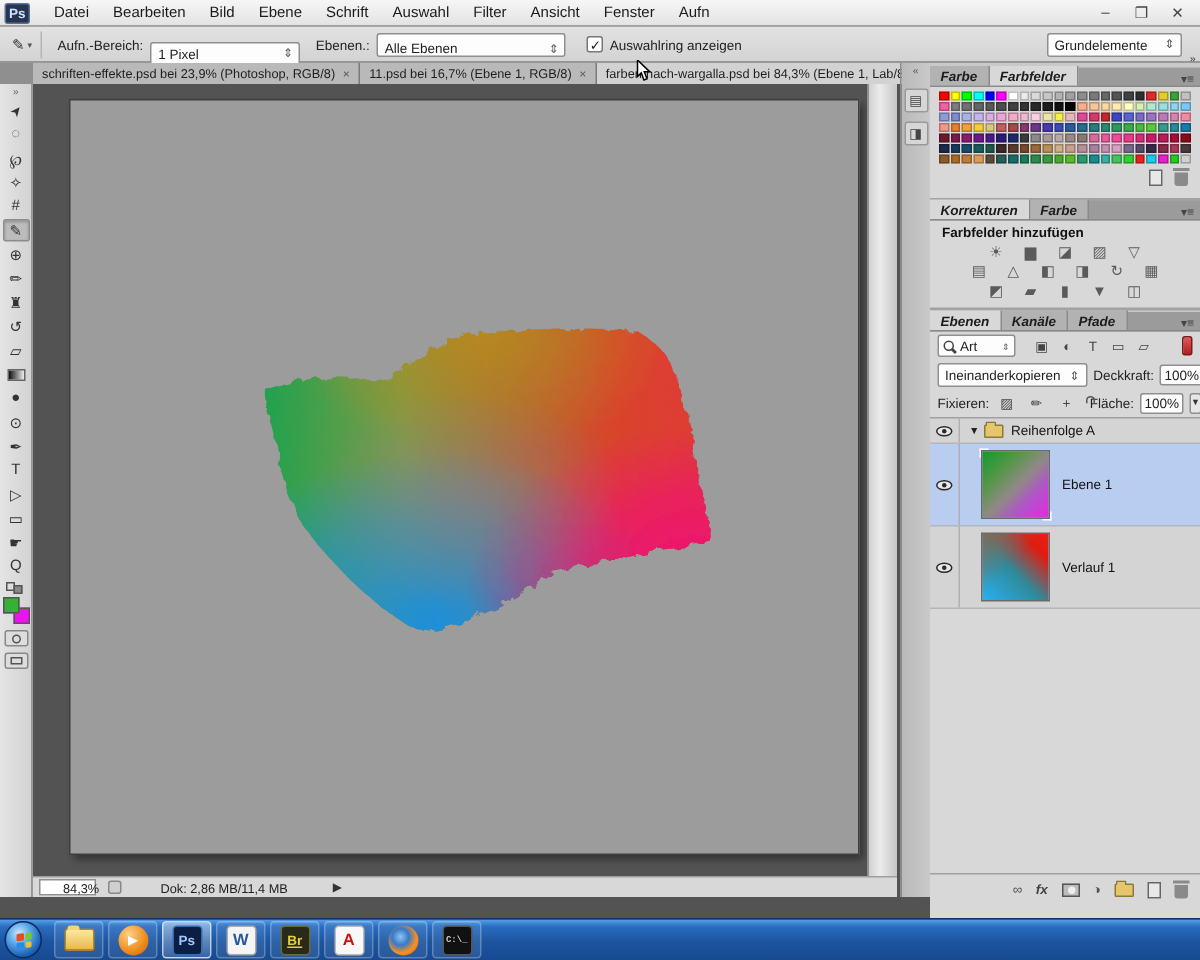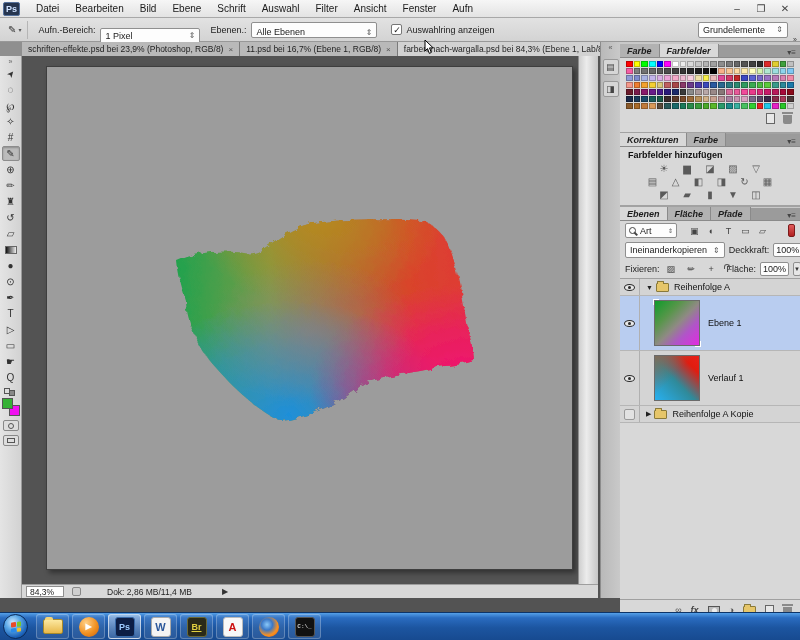--- a/index.html
+++ b/index.html
@@ -64,21 +64,21 @@
   .document { position:absolute; left:24px; top:10px; width:527px; height:504px; background:#9c9c9c;
     border:1px solid #3e3e3e; box-shadow:3px 3px 5px rgba(0,0,0,.4); }
   .blob-svg { position:absolute; left:127px; top:152px; }
   .vscroll { position:absolute; left:578px; top:56px; width:20px; height:528px;
     background:linear-gradient(90deg,#cfcfcf,#ececec 40%,#c6c6c6); border-left:1px solid #8e8e8e; }
 
   
   .statusbar { position:absolute; left:22px; top:584px; width:576px; height:14px;
     background:#d8d8d8; border-top:1px solid #9e9e9e; display:flex; align-items:center; font-size:8.5px; }
   .zoom-box { background:#fff; border:1px solid #8f8f8f; height:11px; width:38px; margin-left:4px;
-    display:flex; align-items:center; padding:0 3px; }
+    display:flex; align-items:center; padding:0 15px; }
   .status-icon { width:9px; height:9px; border:1px solid #888; background:#cfcfcf; margin-left:8px; border-radius:2px;}
   .doc-size { margin-left:26px; color:#222; }
   .status-arrow { margin-left:30px; color:#333; font-size:8px; }
   .minibridge { position:absolute; left:0; top:598px; width:620px; height:14px; background:#4d4d4d;
     display:flex; align-items:flex-end; padding-left:22px; gap:1px; }
   .mb-tab { height:13px; padding:0 8px; font-size:8.5px; display:flex; align-items:center;
     background:#5e5e5e; color:#c8c8c8; border:1px solid #3a3a3a; border-bottom:none; }
   .mb-tab.active { background:#7a7a7a; color:#f0f0f0; }
 
   
@@ -605,21 +605,21 @@
             <span class="adj-icon">▮</span>
             <span class="adj-icon">▼</span>
             <span class="adj-icon">◫</span>
           </div>
         </div>
     </div>
 
     <div class="layers-panel">
       <div class="panel-tabs" id="layer-tabs">
           <div class="p-tab active">Ebenen</div>
-          <div class="p-tab">Fläche</div>
+          <div class="p-tab">Kanäle</div>
           <div class="p-tab">Pfade</div>
           <span class="p-menu">▾≡</span>
         </div>
 
       <div class="l-row">
         <div class="search-box">
           <span class="mag"></span>
           <span>Art</span>
           <span style="margin-left:auto;font-size:6px;color:#555;">⇕</span>
         </div>
@@ -672,28 +672,20 @@
             <div class="thumb thumb-ebene1"></div>
             <span class="layer-name">Ebene 1</span>
           </div>
           <div class="layer-row lyr-row">
             <div class="eye-col">
               <span class="eye"></span>
             </div>
             <div class="thumb thumb-verlauf1"></div>
             <span class="layer-name">Verlauf 1</span>
           </div>
-          <div class="layer-row grp-row">
-            <div class="eye-col">
-              <span class="eye-empty"></span>
-            </div>
-            <span class="tri">▶</span>
-            <span class="folder-ico"></span>
-            <span class="layer-name">Reihenfolge A Kopie</span>
-          </div>
         </div>
       <div class="list-empty"></div>
 
       <div class="layers-foot">
         <span class="f-ico">∞</span>
         <span class="f-ico fx">fx</span>
         <span class="icon-mask"></span>
         <span class="f-ico">◑</span>
         <span class="folder-ico" style="margin-right:0;"></span>
         <span class="icon-page"></span>

